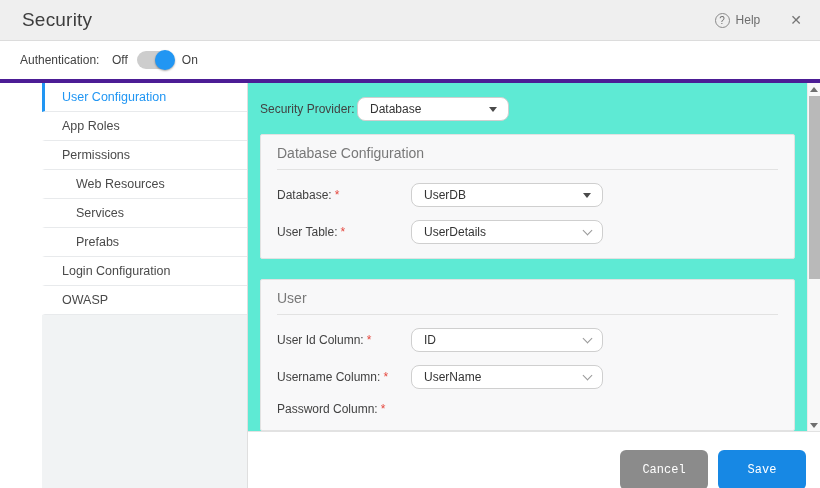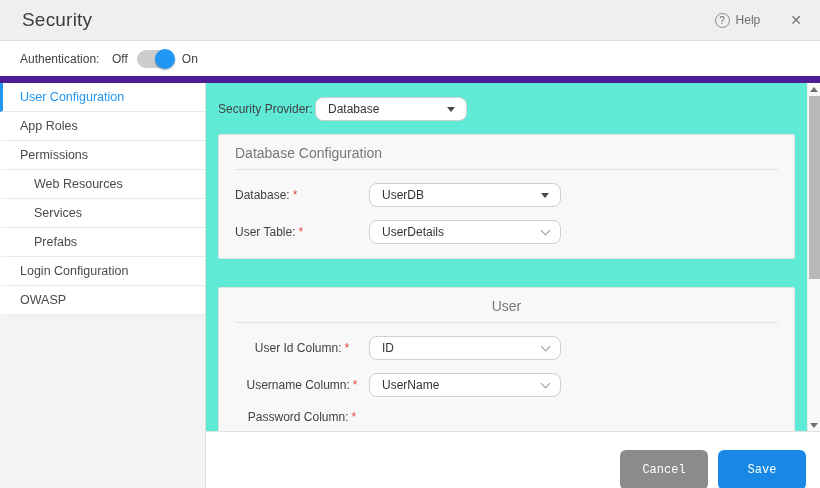--- a/index.html
+++ b/index.html
@@ -19,36 +19,36 @@
   .titlebar .page-title { flex:1; font-size:19px; font-weight:400; color:#3d3d3d; letter-spacing:.2px; }
   .help { display:flex; align-items:center; gap:6px; color:#6e6e6e; font-size:12px; margin-right:30px; cursor:pointer; }
   .help-circle {
     width:15px; height:15px; border:1px solid #8a8a8a; border-radius:50%;
     font-size:10px; line-height:13px; text-align:center; color:#6e6e6e;
   }
   .close-x { color:#757575; font-size:14px; cursor:pointer; line-height:1; }
 
   
   .auth-row {
-    height:42px; flex:0 0 42px; background:#fff; border-bottom:7px solid #4c1d95;
+    height:42px; flex:0 0 42px; background:#fff; border-bottom:4px solid #4c1d95;
     display:flex; align-items:center; padding-left:20px; font-size:12px; color:#424242;
   }
   .auth-label { width:92px; }
   .toggle-off, .toggle-on { color:#424242; }
   .toggle {
     width:36px; height:18px; border-radius:9px; background:#cdcdcd;
     position:relative; margin:0 9px; cursor:pointer;
   }
   .toggle-knob {
     position:absolute; right:-2px; top:-1px; width:20px; height:20px; border-radius:50%;
     background:#2196f3; box-shadow:0 1px 2px rgba(0,0,0,.35);
   }
 
   
-  .body-row { flex:1; display:flex; min-height:0; }
+  .body-row { flex:1; display:flex; min-height:0;padding-left:42px; }
 
   .sidebar { width:206px; flex:0 0 206px; background:#f1f3f4; border-right:1px solid #dfdfdf; }
   .nav-item {
     height:29px; display:flex; align-items:center; padding-left:17px;
     font-size:12.5px; color:#4a4a4a; background:#fff;
     border-bottom:1px solid #e8eaec; border-left:3px solid transparent; cursor:pointer;
   }
   .nav-item.indent { padding-left:31px; }
   .nav-item.active { color:#2196f3; border-left-color:#2196f3; }
 
@@ -84,21 +84,21 @@
   .chevron {
     width:7px; height:7px; border-right:1.5px solid #999; border-bottom:1.5px solid #999;
     transform:rotate(45deg); margin-top:-4px;
   }
 
   
   .card {
     margin:0 12px; background:#f8f8f9; border:1px solid #e2e2e2; border-radius:2px;
     padding:0 16px 14px;
   }
-  .card + .card { margin-top:28px;text-align:center; }
+  .card + .card { margin-top:20px; }
   .card-title { font-size:14px; color:#787878; padding:10px 0 8px; }
   .card-sep { border:none; border-top:1px solid #e2e2e2; margin:0 0 6px; }
   .field-row { display:flex; align-items:center; margin-top:13px; }
   .field-label { width:134px; font-size:12px; color:#424242; }
   .req { color:#e5483f; margin-left:3px; }
 
   
   .footer {
     height:57px; flex:0 0 57px; background:#fff; border-top:1px solid #e2e2e2;
     display:flex; justify-content:flex-end; align-items:flex-start;

